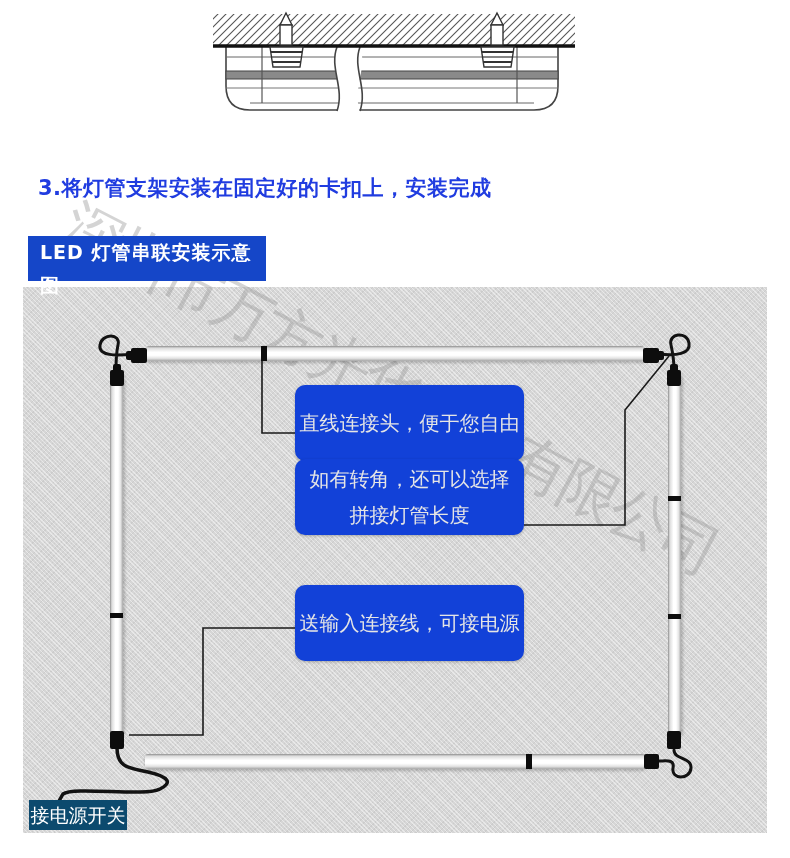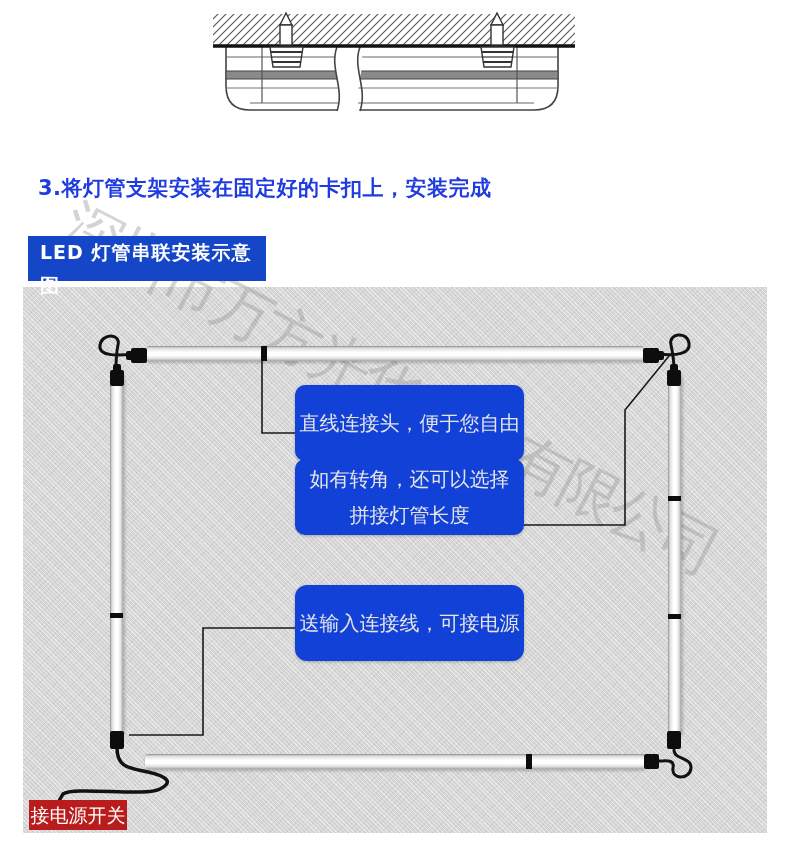--- a/index.html
+++ b/index.html
@@ -62,25 +62,25 @@
   .callout{
     position:absolute;left:295px;width:229px;height:76px;z-index:6;
     background:#1241d8;border-radius:10px;color:#e5e5e5;
     text-align:center;font-size:20px;font-weight:500;
     display:flex;flex-direction:column;justify-content:center;gap:14px;
     box-shadow:0 1px 3px rgba(0,0,0,0.25);
   }
   .callout .cl{line-height:22px;white-space:nowrap;}
   #callout-1{top:385px;}
   #callout-2{top:459px;}
-  #callout-3{top:585px;border-radius:12px;}
+  #callout-3{top:585px;}
   
   .power-label{
     position:absolute;left:29px;top:800px;width:98px;height:30px;z-index:6;
-    background:#b91c1c;color:#ffffff;font-size:19px;font-weight:500;
+    background:#0c4a6e;color:#ffffff;font-size:19px;font-weight:500;
     line-height:30px;text-align:center;white-space:nowrap;
   }
 </style>
 </head>
 <body>
 
 <div id="page">
 
   <svg id="install-drawing" viewBox="175 0 430 135" xmlns="http://www.w3.org/2000/svg">
     <defs>

